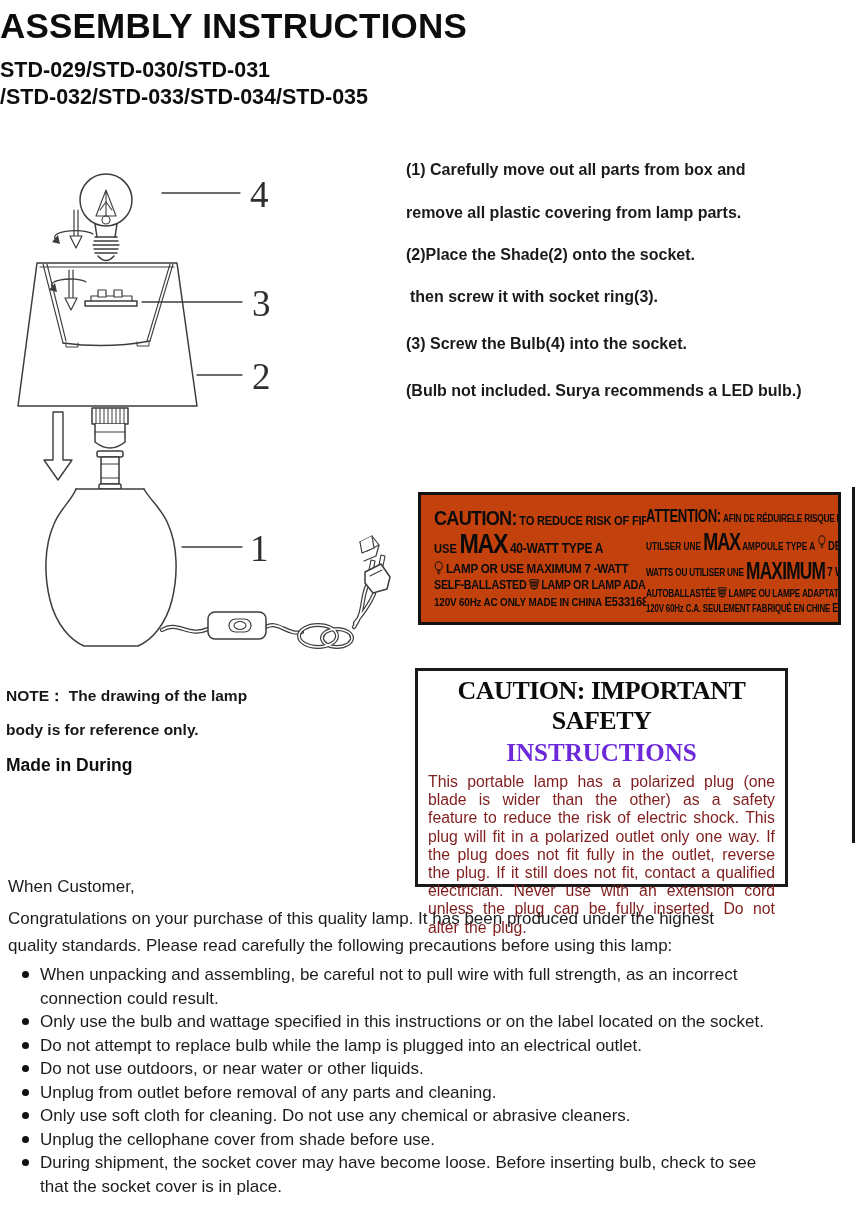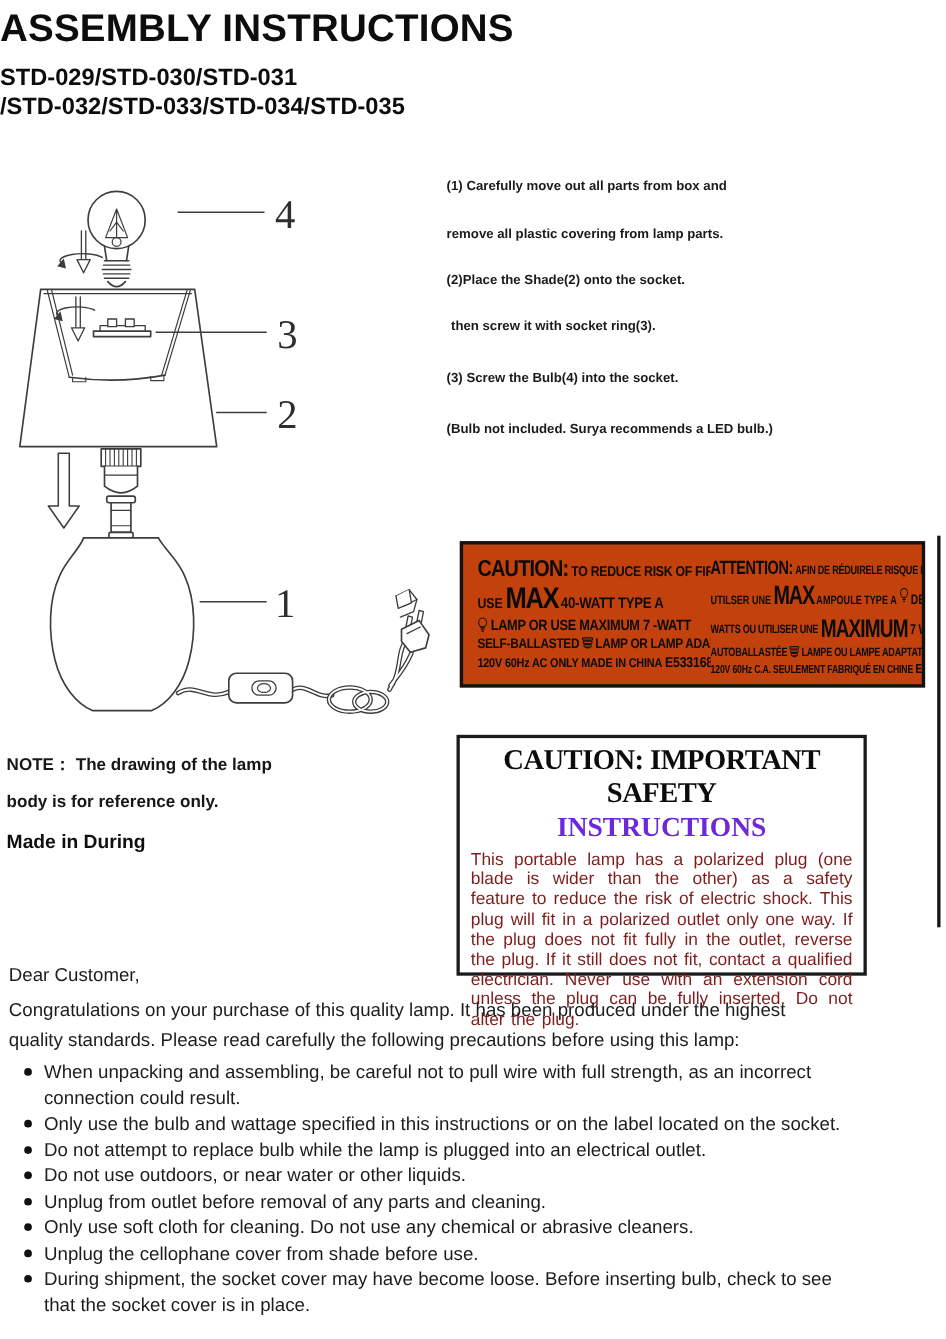--- a/index.html
+++ b/index.html
@@ -11,21 +11,21 @@
   .title{margin:0;font-size:35px;font-weight:bold;letter-spacing:0.2px;color:#0d0d0d;}
   .models{font-size:21.5px;font-weight:bold;line-height:27px;color:#0d0d0d;}
   .models.m1{margin-top:11px;}
 
   
   .drawing{position:absolute;left:10px;top:150px;width:400px;height:520px;}
   .pn{font-family:"Liberation Serif",serif;font-size:37px;fill:#2e2e2e;font-weight:400;}
 
   
   .steps{position:absolute;left:406px;top:160px;width:452px;}
-  .steps p{margin:0 0 23px;font-size:12px;font-weight:bold;line-height:19px;color:#1a1a1a;}
+  .steps p{margin:0 0 23px;font-size:16px;font-weight:bold;line-height:19px;color:#1a1a1a;}
   .steps p:first-child{margin-bottom:24px;}
   .steps p:nth-child(4),.steps p:nth-child(5){margin-bottom:28px;}
 
   
   .caution-label{position:absolute;left:418px;top:492px;width:417px;height:127px;
                  border:3px solid #121212;display:flex;background:#c2410c;box-sizing:content-box;}
   .cl-col{overflow:hidden;padding-top:11px;}
   .cl-en{width:212px;padding-left:13px;}
   .cl-fr{width:192px;}
   .squeeze{transform-origin:0 0;}
@@ -295,21 +295,21 @@
 
   <div class="note">
     <p>NOTE： The drawing of the lamp</p>
     <p>body is for reference only.</p>
   </div>
   <div class="madein">Made in During</div>
 
   <div class="scan-line"></div>
 
   <div class="customer">
-    <p class="salut">Dear Customer,</p>
+    <p class="salut">When Customer,</p>
     <p class="intro">Congratulations on your purchase of this quality lamp. It has been produced under the highest quality standards. Please read carefully the following precautions before using this lamp:</p>
     <ul>
       <li>
           <span class="dot"></span>
           <span class="li-text">When unpacking and assembling, be careful not to pull wire with full strength, as an incorrect connection could result.</span>
         </li>
       <li>
           <span class="dot"></span>
           <span class="li-text">Only use the bulb and wattage specified in this instructions or on the label located on the socket.</span>
         </li>

